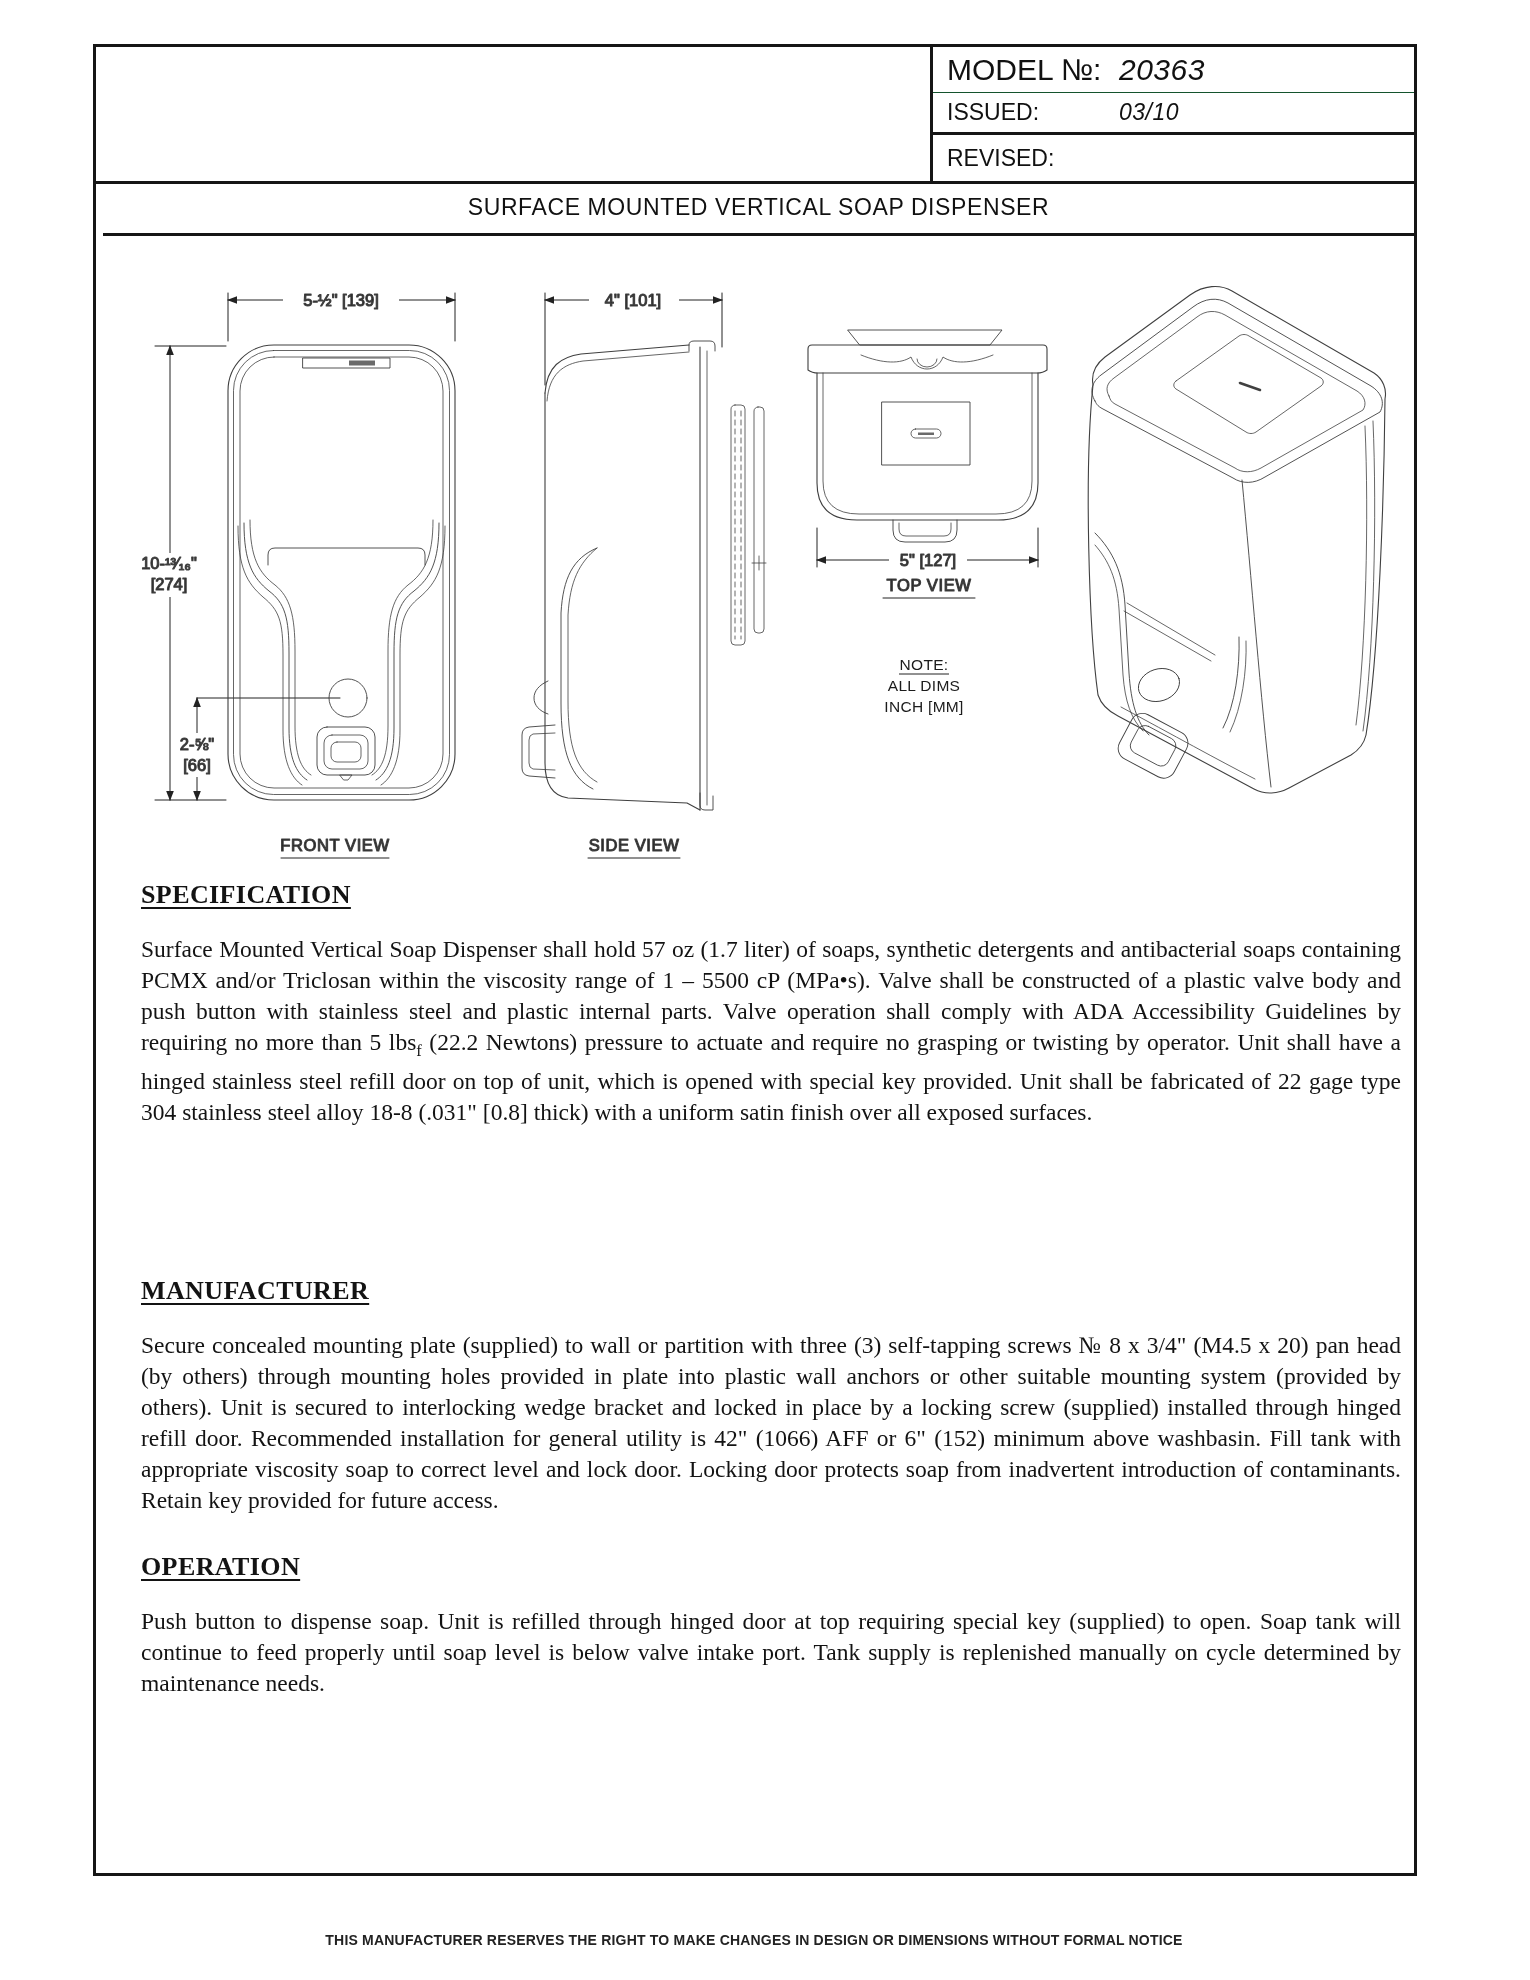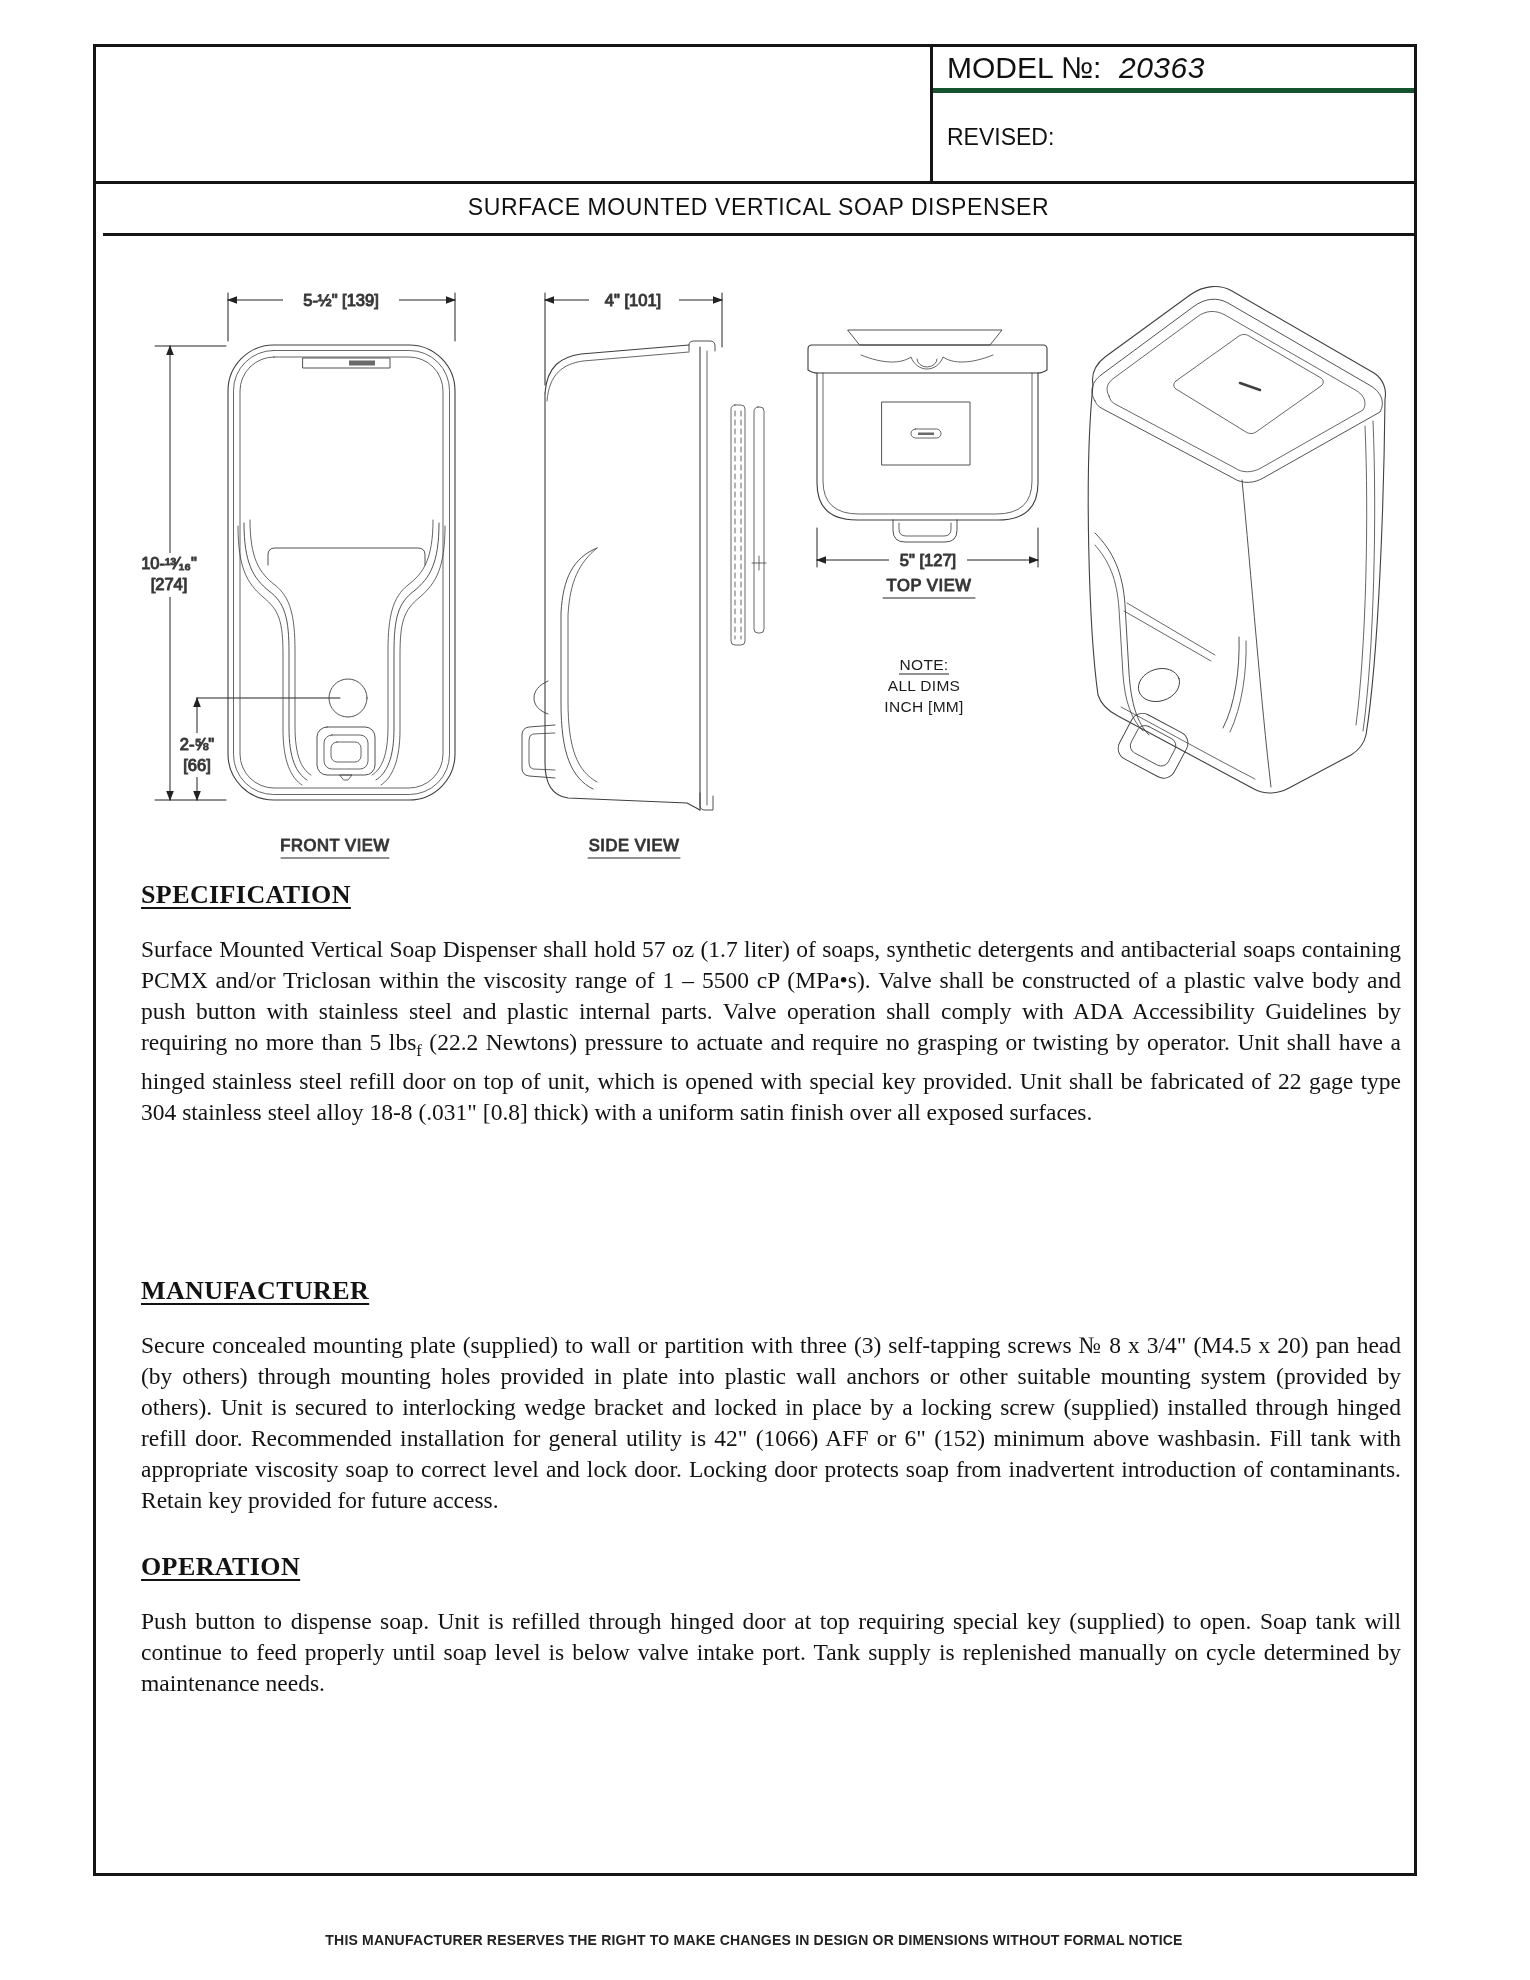--- a/index.html
+++ b/index.html
@@ -5,21 +5,21 @@
   html,body{margin:0;padding:0;background:#fff;}
   body{width:1530px;height:1980px;position:relative;font-family:"Liberation Sans",sans-serif;color:#111;}
   .page{position:absolute;left:0;top:0;width:1530px;height:1980px;background:#fff;}
 
   .frame{position:absolute;left:93px;top:44px;width:1318px;height:1826px;border:3px solid #151515;box-sizing:content-box;}
 
   .header{position:absolute;left:0;top:0;right:0;height:134px;border-bottom:3px solid #151515;}
   .logo-area{position:absolute;left:0;top:0;bottom:0;width:834px;}
   .titleblock{position:absolute;right:0;top:0;bottom:0;width:481px;border-left:3px solid #151515;display:flex;flex-direction:column;}
   .tb-row{display:flex;align-items:center;padding-left:14px;box-sizing:border-box;}
-  .tb-row1{height:46px;border-bottom:5px solid #14532d;font-size:30px;}
+  .tb-row1{height:46px;border-bottom:1px solid #14532d;font-size:30px;}
   .tb-row2{height:42px;border-bottom:3px solid #151515;font-size:23px;}
   .tb-row3{flex:1;font-size:23px;}
   .tb-label1{width:172px;}
   .tb-label{width:172px;}
   .tb-value{letter-spacing:.5px;font-style:italic;}
 
   .titlebar{position:absolute;left:7px;top:134px;right:0;height:52px;border-bottom:3px solid #151515;display:flex;align-items:center;justify-content:center;font-size:23px;letter-spacing:.6px;}
 
   .drawing{position:absolute;left:93px;top:233px;width:1322px;height:648px;}
 
@@ -44,20 +44,24 @@
 <div class="page">
 
   <div class="frame">
 
     <div class="header">
       <div class="logo-area"></div>
       <div class="titleblock">
         <div class="tb-row tb-row1">
           <span class="tb-label1">MODEL №:</span>
           <span class="tb-value">20363</span>
+        </div>
+        <div class="tb-row tb-row2">
+          <span class="tb-label">ISSUED:</span>
+          <span class="tb-value">03/10</span>
         </div>
         <div class="tb-row tb-row3">
           <span class="tb-label">REVISED:</span>
           <span class="tb-value"></span>
         </div>
       </div>
     </div>
 
     <div class="titlebar">SURFACE MOUNTED VERTICAL SOAP DISPENSER</div>
   </div>

